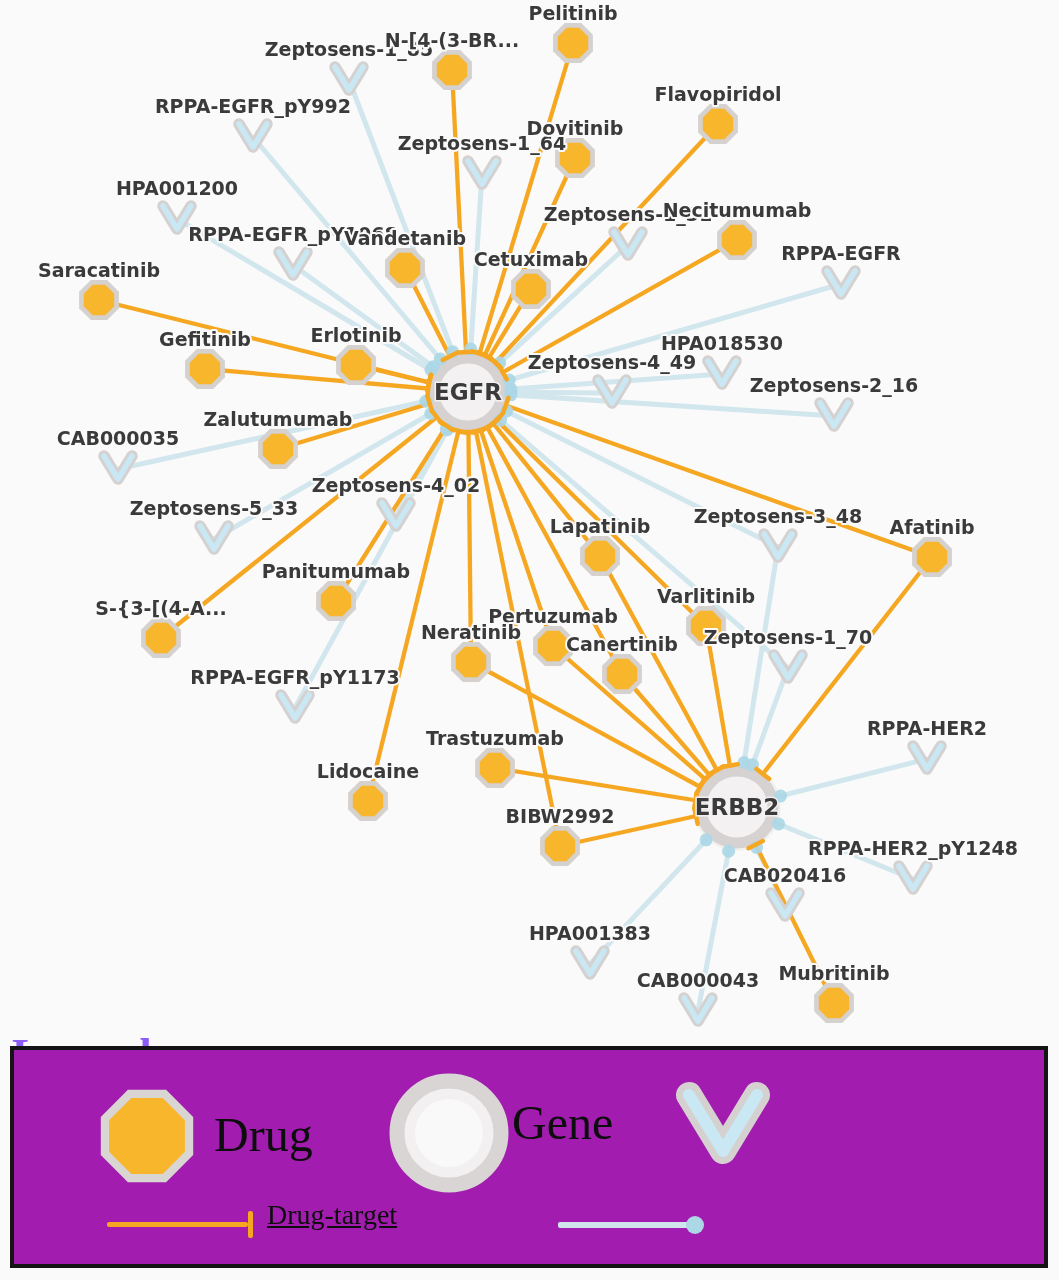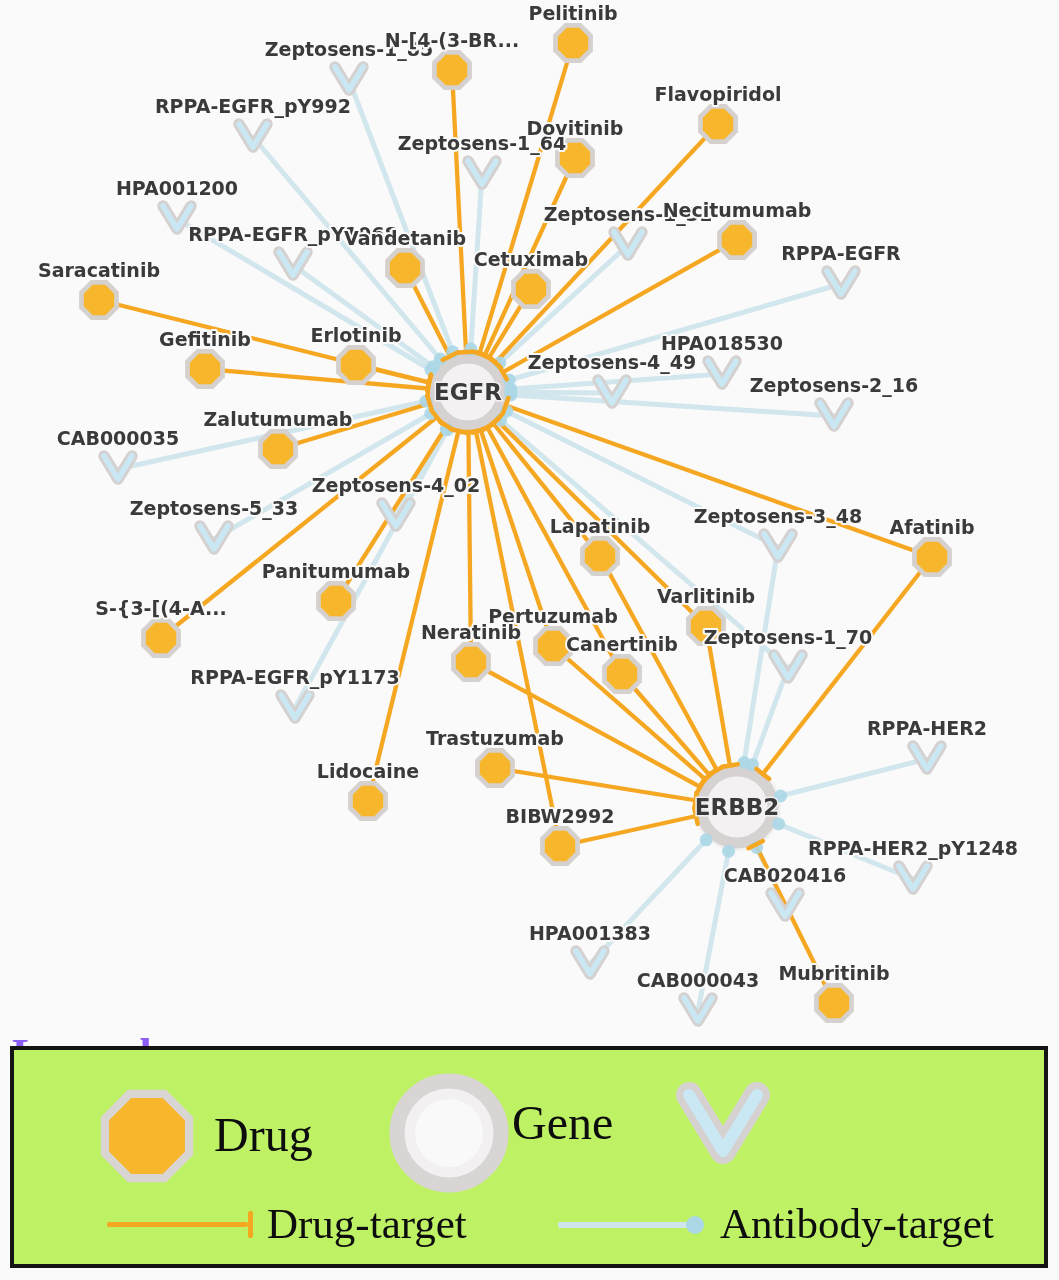--- a/index.html
+++ b/index.html
@@ -16,28 +16,28 @@
   .glabel{
     font:700 23px "DejaVu Sans",sans-serif;fill:#3A3A3A;
     stroke:#F2F0F0;stroke-width:3px;paint-order:stroke;
   }
   .legend-title{
     position:absolute;left:12px;top:993px;
     font:700 44px "Liberation Serif","DejaVu Serif",serif;color:#8b5cf6;margin-top:36px;
   }
   .legend-box{
     position:absolute;left:10px;top:1046px;width:1030px;height:214px;
-    border:4px solid #141414;background:#bef264;
+    border:4px solid #141414;background:#a21caf;
   }
   .lg{position:absolute;}
   .ltext{
     position:absolute;font:400 48px "Liberation Serif","DejaVu Serif",serif;
     color:#0D0D0D;white-space:nowrap;line-height:1.2;
   }
-  .ltext.small{font-size:43px;}
+  .ltext.small{font-size:28px;text-decoration:underline;}
   .lline{position:absolute;border-radius:2px;}
   .ldot{position:absolute;width:18px;height:18px;border-radius:50%;}
 </style>
 </head>
 <body>
 
 <div class="stage">
 
   <svg id="net" width="1059" height="1280" viewBox="0 0 1059 1280">
       <g>
@@ -320,15 +320,14 @@
       <polyline points="-34,-28 0,28 34,-28" fill="none" stroke="#D5D1D1" stroke-width="26" stroke-linecap="round" stroke-linejoin="round"></polyline>
       <polyline points="-34,-28 0,28 34,-28" fill="none" stroke="#C9E8F3" stroke-width="12" stroke-linecap="round" stroke-linejoin="round"></polyline>
     </svg>
 
     <div class="lline" style="left:93px;top:172px;width:141px;height:5px;background:#F6A722"></div>
     <div class="lline" style="left:234px;top:161px;width:5px;height:27px;background:#F6A722"></div>
     <div class="ltext small" style="left:253px;top:148px">Drug-target</div>
 
     <div class="lline" style="left:544px;top:172px;width:138px;height:6px;background:#CFE4EB"></div>
     <div class="ldot" style="left:672px;top:166px;background:#ABD7E6"></div>
-    <div class="ltext small" style="left:706px;top:148px">Antibody-target</div>
   </div>
 </div>
 
 </body></html>

